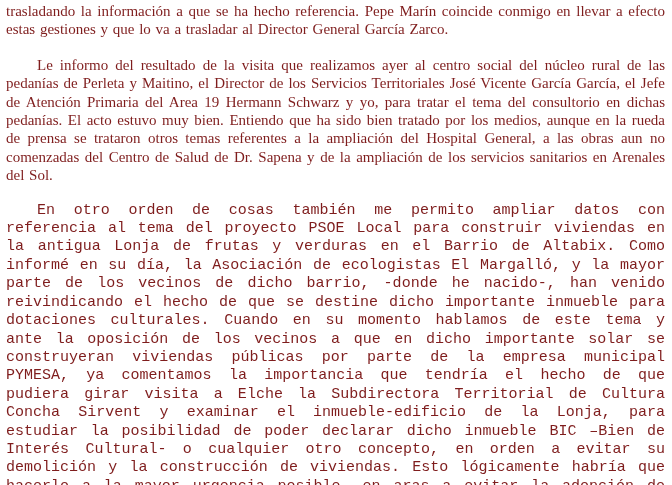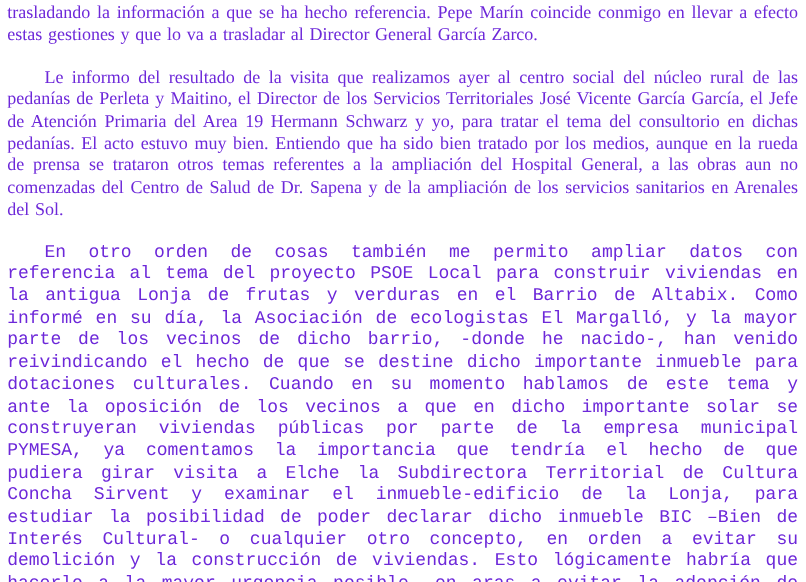--- a/index.html
+++ b/index.html
@@ -13,21 +13,21 @@
     overflow: hidden;
   }
   .page {
     box-sizing: border-box;
     width: 672px;
     height: 471px;
     padding: 2px 7px 0 6px;
     font-family: "Liberation Serif", "DejaVu Serif", serif;
     font-size: 15px;
     line-height: 18.4px;
-    color: #6d28d9;
+    color: #7f1d1d;
     text-align: justify;
     word-spacing: 1px;
   }
   .para {
     margin: 0 0 17px 0;
     text-indent: 31px;
   }
   .para.continuation {
     text-indent: 0;
   }

